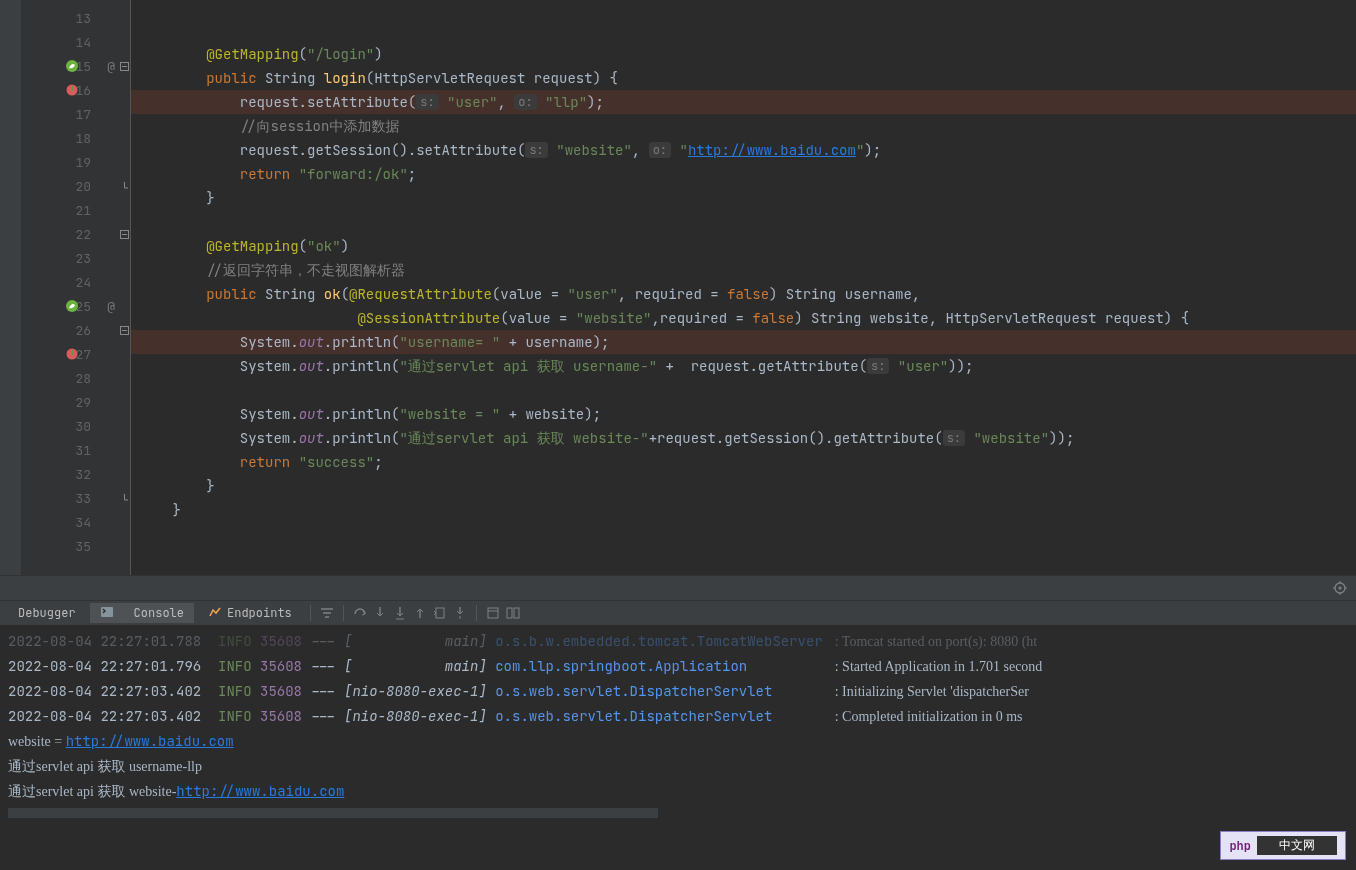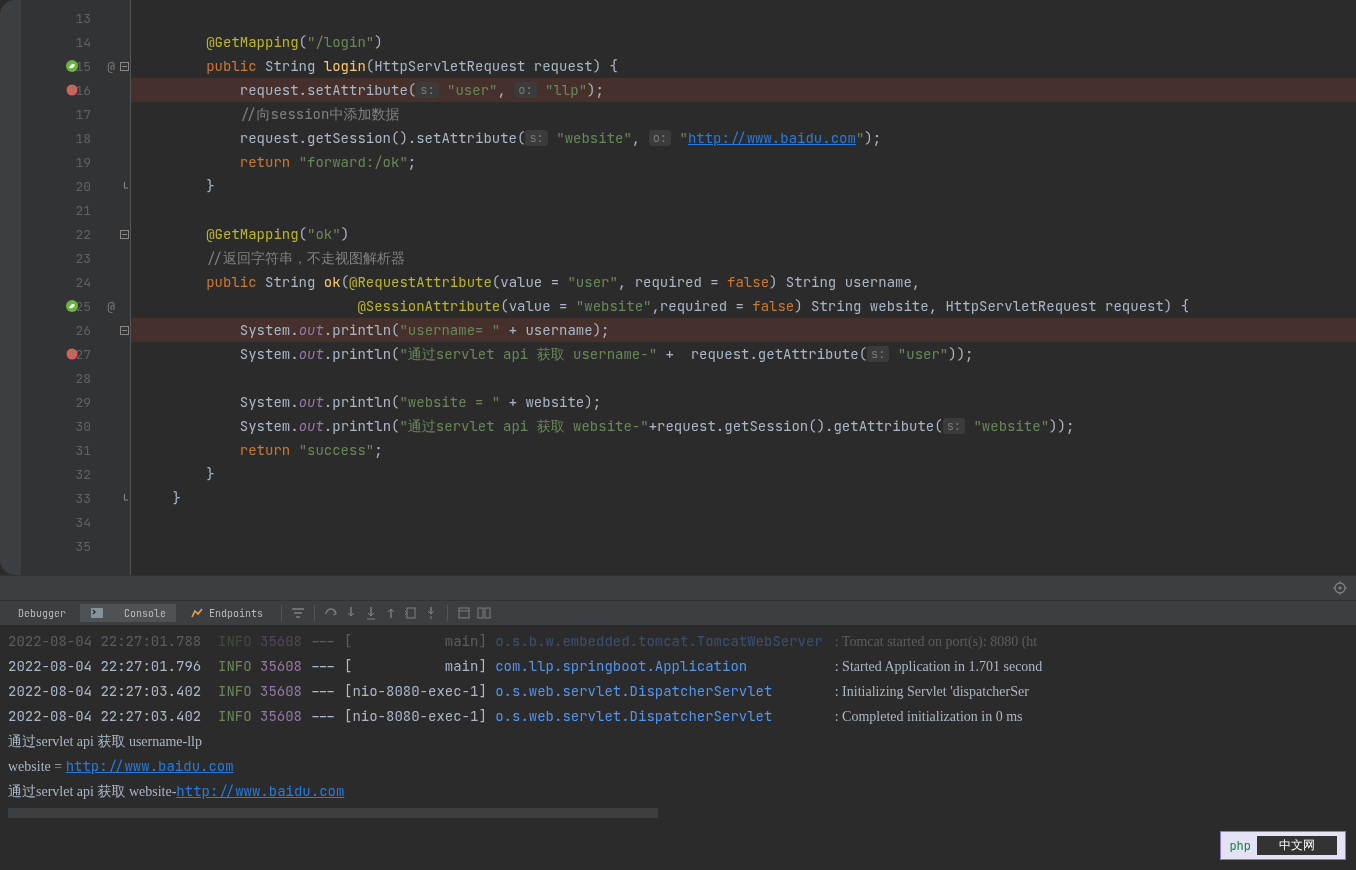--- a/index.html
+++ b/index.html
@@ -6,40 +6,40 @@
 body {
   font-family: 'JetBrains Mono', 'Consolas', 'Monaco', monospace;
   font-size: 14px;
   background: #2b2b2b;
   color: #a9b7c6;
   overflow: hidden;
   width: 1356px;
   height: 870px;
 }
 .main-container { display: flex; flex-direction: column; height: 870px; }
-.editor-area { display: flex; flex: 1; overflow: hidden; border-radius: 15px; }
+.editor-area { display: flex; flex: 1; overflow: hidden; }
 .left-stripe { width: 22px; background: #3c3f41; border-right: 1px solid #323232; }
 .gutter {
   width: 97px; background: #313335; display: flex; flex-direction: column;
   padding-top: 6px; user-select: none;
 }
 .gutter-row {
   height: 24px; display: flex; align-items: center; justify-content: flex-end;
   padding-right: 4px; position: relative;
 }
 .line-num { color: #606366; font-size: 13px; width: 24px; text-align: right; margin-right: 24px; }
 .gutter-icon { position: absolute; right: 40px; width: 14px; height: 14px; }
 .gutter-at { position: absolute; right: 4px; color: #787878; font-size: 13px; }
 .fold-col { width: 12px; background: #313335; border-right: 1px solid #555; padding-top: 6px; }
 .fold-marker {
   height: 24px; display: flex; align-items: center; justify-content: center;
   color: #606366; font-size: 10px;
 }
 .code-area {
-  flex: 1; background: #2b2b2b; padding-top: 6px; overflow-x: auto;
+  flex: 1; background: #2b2b2b; padding-top: 18px; overflow-x: auto;
   position: relative;
 }
 .code-line {
   height: 24px; display: flex; align-items: center; padding-left: 8px;
   white-space: pre; font-size: 14px;
 }
 .code-line.hl-red { background: #45302b; }
 
 
 .tk-keyword { color: #cc7832; }
@@ -56,48 +56,48 @@
 .bottom-panel {
   height: 295px; background: #2b2b2b; border-top: 1px solid #323232;
   display: flex; flex-direction: column;
 }
 .panel-sep { height: 24px; background: #3c3f41; display:flex; justify-content:flex-end; align-items:center; padding-right:8px;}
 .panel-tabs {
   height: 25px; background: #3c3f41; display: flex; align-items: center;
   padding-left: 8px; gap: 4px; border-top: 1px solid #323232;
 }
 .tab-item {
-  padding: 2px 10px; color: #bbbbbb; font-size: 10px; cursor: pointer;
-  display: flex; align-items: center; gap: 5px;
+  padding: 2px 10px; color: #bbbbbb; font-size: 12px; cursor: pointer;
+  display: flex; gap: 5px;
 }
 .tab-item.active { background: #4e5254; gap: 20px; }
 .tab-sep { width: 1px; height: 16px; background: #555; margin: 0 4px; }
 .toolbar-icon { width: 16px; height: 16px; opacity: 0.6; }
 .console-output {
   flex: 1; background: #2b2b2b; padding: 4px 8px; overflow: auto;
   font-size: 14px; line-height: 24px;
 }
 .log-line { white-space: pre; }
 .log-ts { color: #a9b7c6; }
 .log-info { color: #6a8759; }
 .log-pid { color: #9876aa; }
-.log-thread { color: #a9b7c6; }
+.log-thread { color: #a9b7c6; font-style: italic; }
 .log-logger { color: #5394ec; }
 .log-msg { color: #a9b7c6; font-family: Liberation Serif, serif; }
 .log-url { color: #287bde; text-decoration: underline; }
 .scrollbar-h {
   height: 10px; background: #3c3f41; margin: 4px 0 0 0; width: 650px;
   border-radius: 0;
 }
 .watermark {
   position: absolute; right: 10px; bottom: 10px; background: #e4e2f5;
   padding: 4px 8px; border: 1px solid #8c7fc6; font-size: 12px;
   color: #000; display:flex; align-items:center; gap:6px;
 }
-.watermark .php { color: #15803d; font-weight: normal; }
+.watermark .php { color: #701a75; font-weight: bold; }
 .watermark .cn { background: #333; color: white; padding: 1px 22px; }
 .small-icon-svg { width:14px; height:14px; }
 </style>
 </head>
 <body>
 
 <div class="main-container">
   <div class="editor-area">
     <div class="left-stripe"></div>
     <div class="gutter" id="gutter">
@@ -334,22 +334,22 @@
       <svg class="toolbar-icon" viewBox="0 0 16 16">
           <rect x="2" y="3" width="5" height="10" fill="none" stroke="#aaa"></rect>
           <rect x="9" y="3" width="5" height="10" fill="none" stroke="#aaa"></rect>
         </svg>
     </div>
     <div class="console-output" id="console">
         <div class="log-line" style="opacity: 0.35;"><span class="log-ts">2022-08-04 22:27:01.788  </span><span class="log-info">INFO</span> <span class="log-pid">35608</span><span class="log-thread"> --- [           main] </span><span class="log-logger">o.s.b.w.embedded.tomcat.TomcatWebServer </span><span class="log-msg"> : Tomcat started on port(s): 8080 (ht</span></div>
         <div class="log-line"><span class="log-ts">2022-08-04 22:27:01.796  </span><span class="log-info">INFO</span> <span class="log-pid">35608</span><span class="log-thread"> --- [           main] </span><span class="log-logger">com.llp.springboot.Application          </span><span class="log-msg"> : Started Application in 1.701 second</span></div>
         <div class="log-line"><span class="log-ts">2022-08-04 22:27:03.402  </span><span class="log-info">INFO</span> <span class="log-pid">35608</span><span class="log-thread"> --- [nio-8080-exec-1] </span><span class="log-logger">o.s.web.servlet.DispatcherServlet       </span><span class="log-msg"> : Initializing Servlet 'dispatcherSer</span></div>
         <div class="log-line"><span class="log-ts">2022-08-04 22:27:03.402  </span><span class="log-info">INFO</span> <span class="log-pid">35608</span><span class="log-thread"> --- [nio-8080-exec-1] </span><span class="log-logger">o.s.web.servlet.DispatcherServlet       </span><span class="log-msg"> : Completed initialization in 0 ms</span></div>
+        <div class="log-line"><span class="log-msg">website = </span><span class="log-url">http://www.baidu.com</span></div>
         <div class="log-line"><span class="log-msg">通过servlet api 获取 username-llp</span></div>
-        <div class="log-line"><span class="log-msg">website = </span><span class="log-url">http://www.baidu.com</span></div>
         <div class="log-line"><span class="log-msg">通过servlet api 获取 website-</span><span class="log-url">http://www.baidu.com</span></div>
         <div class="scrollbar-h"></div>
       </div>
   </div>
 </div>
 
 <div class="watermark">
   <span class="php">php</span>
     <span class="cn">中文网</span>
 </div>

